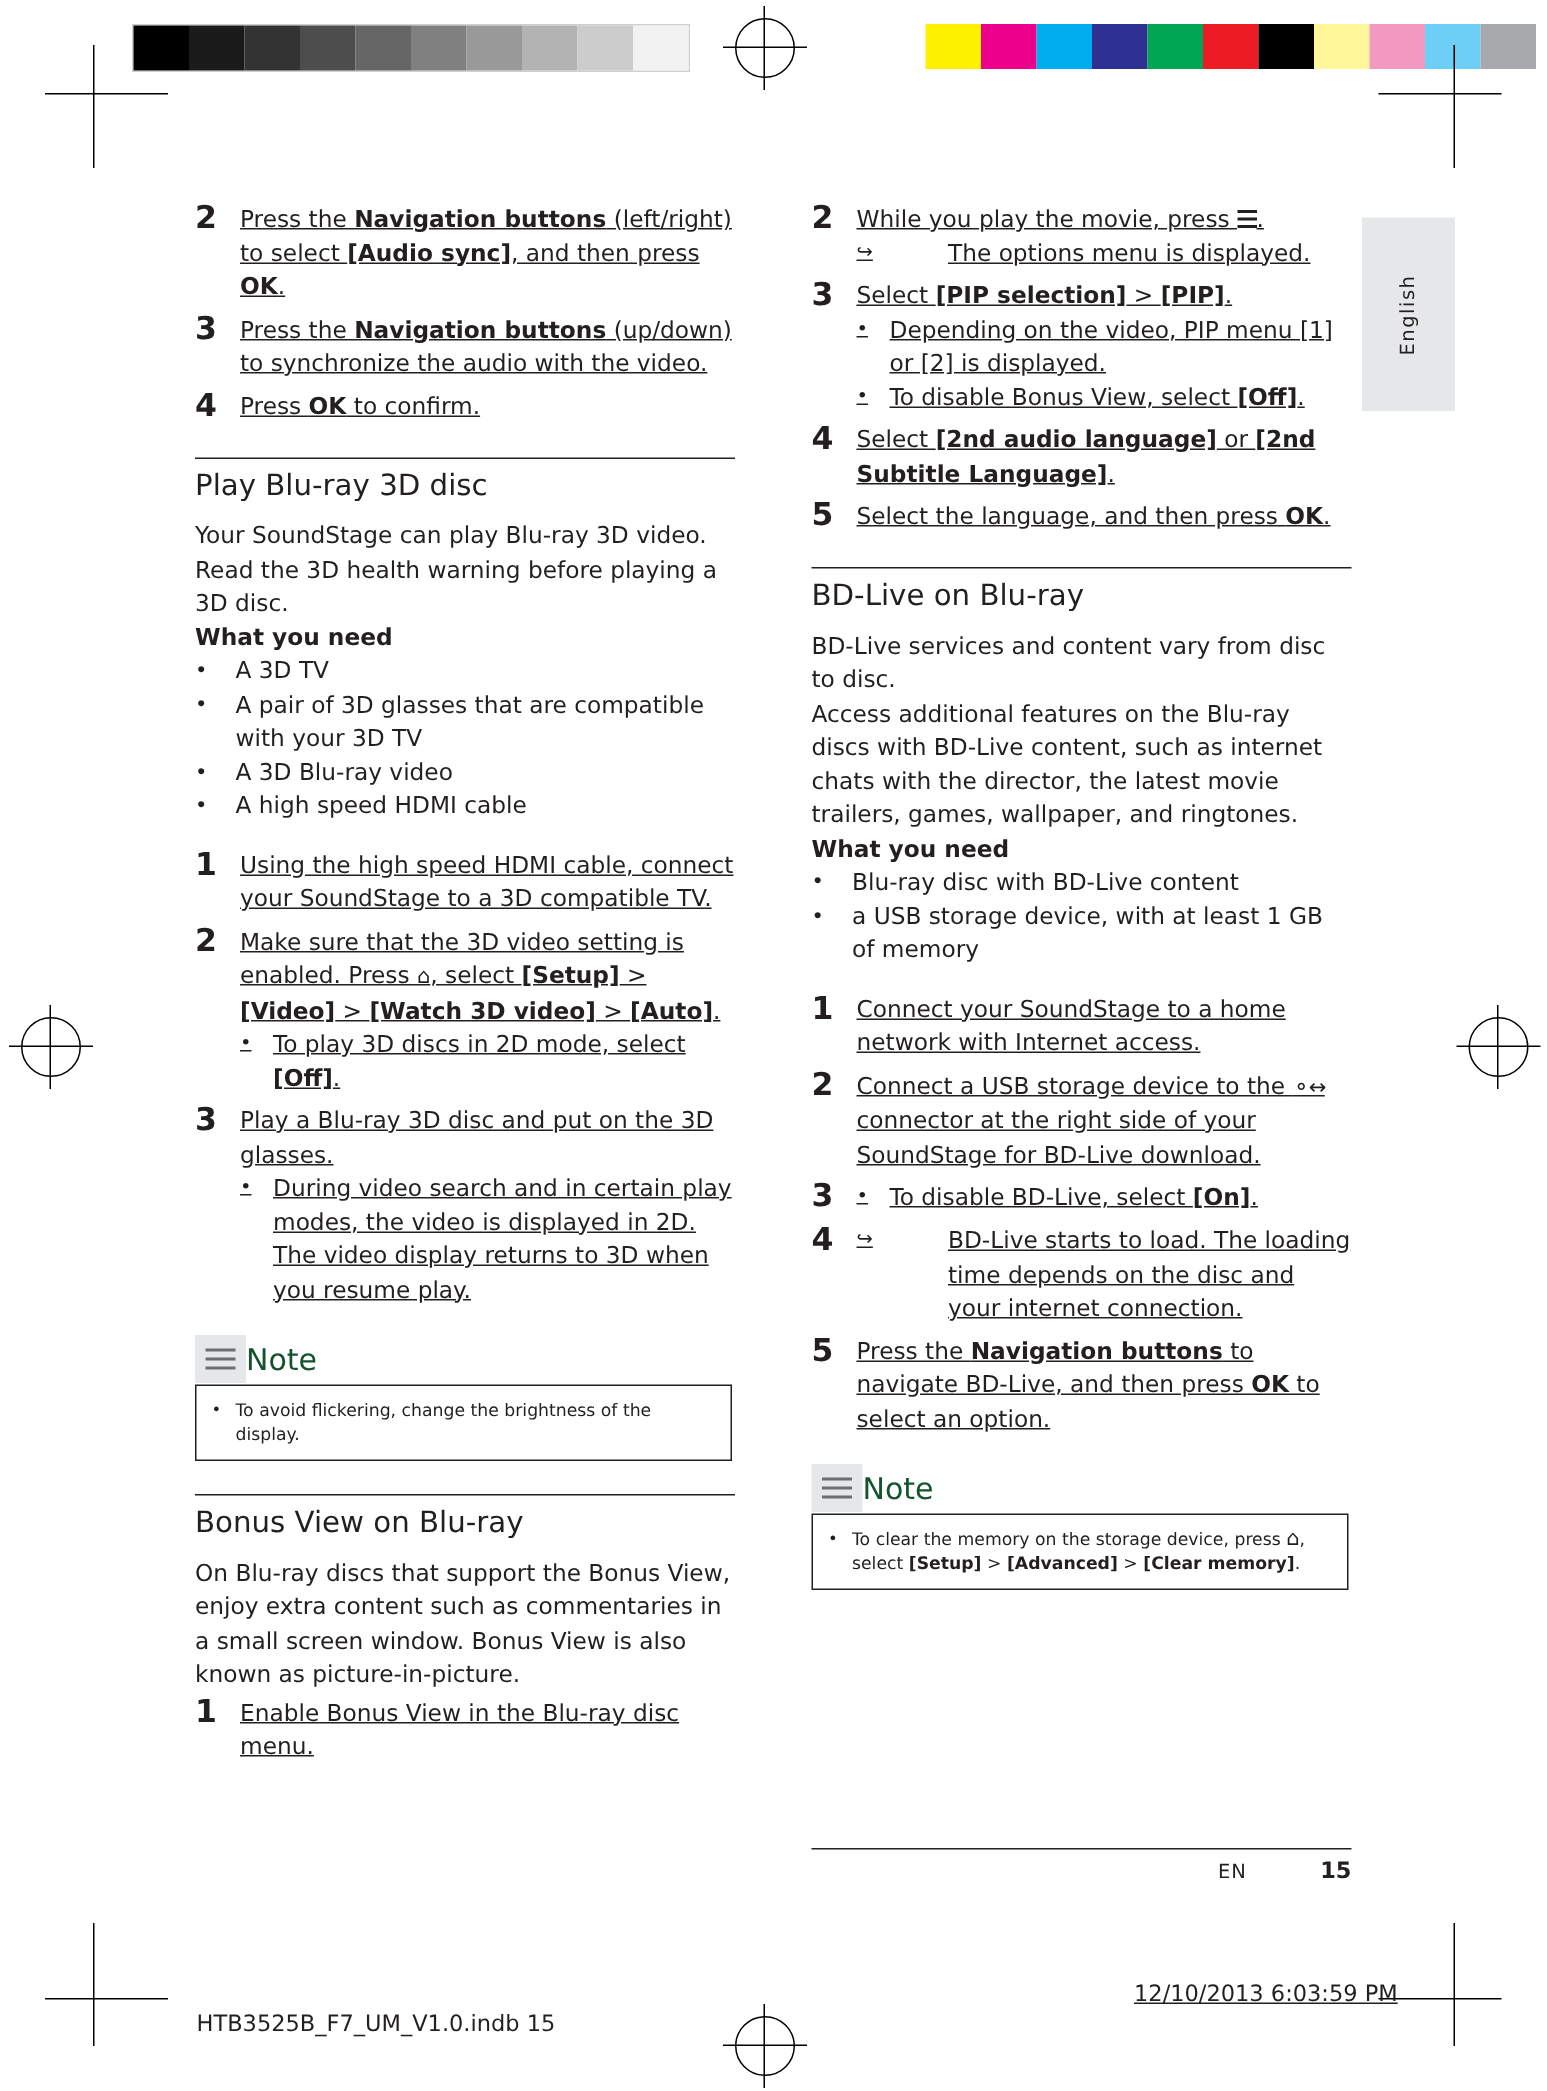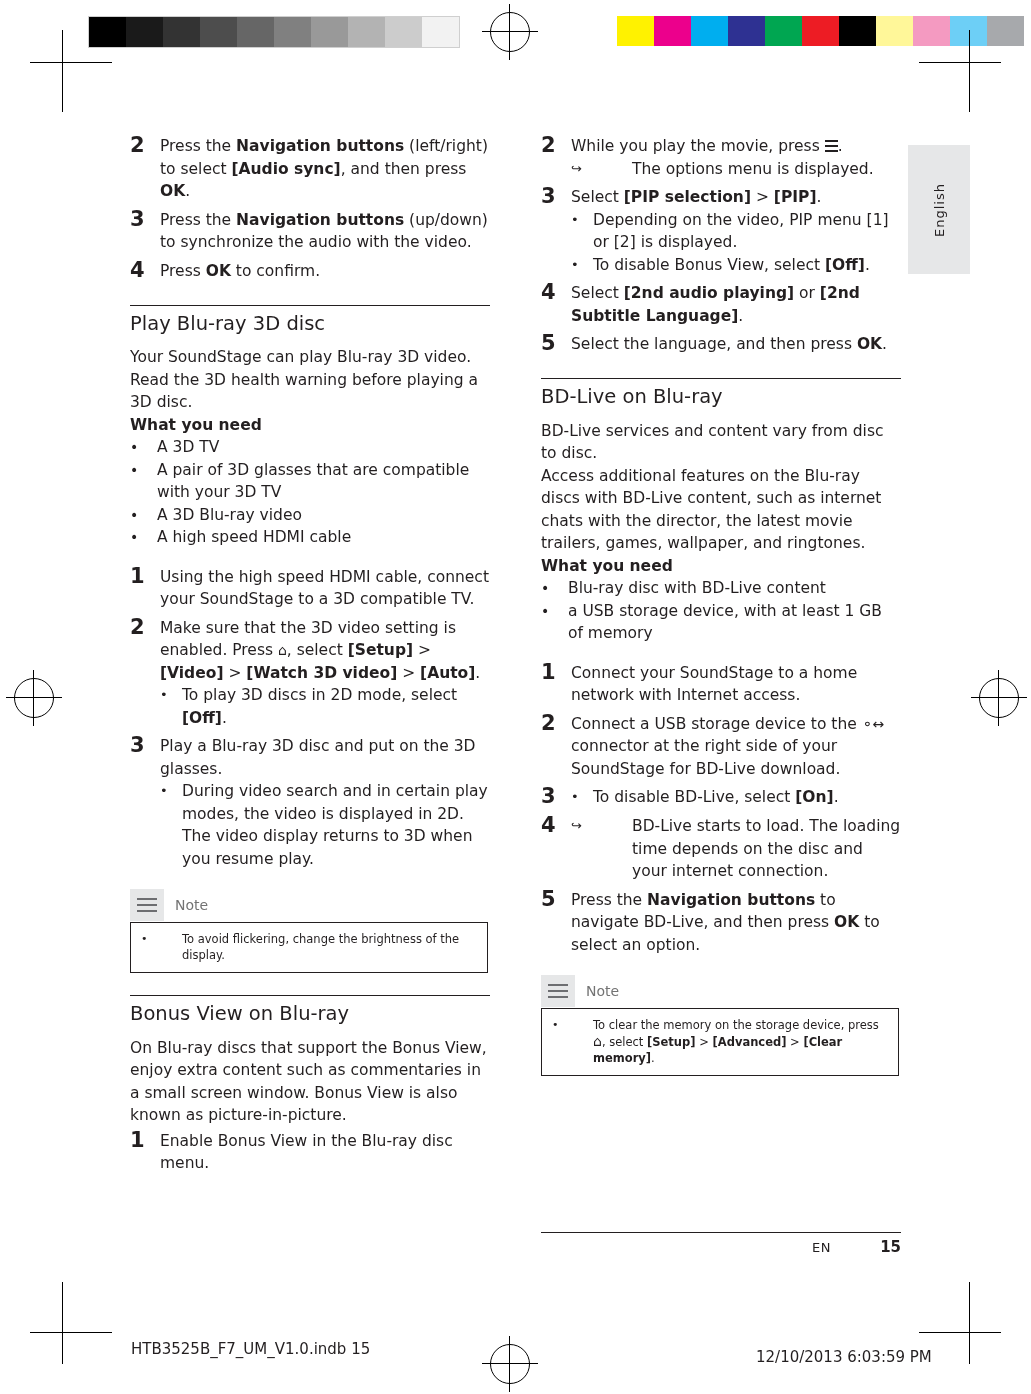--- a/index.html
+++ b/index.html
@@ -31,21 +31,21 @@
   
   .col { position:absolute; width:360px; font-size:15.5px; line-height:22.5px; }
   .col-left { left:130px; top:132px; }
   .col-right { left:541px; top:132px; }
 
   .step { display:flex; margin-bottom:3px; }
   .step-num {
     font-size:21px; font-weight:bold; line-height:26px;
     width:30px; flex:0 0 30px; color:#231f20;
   }
-  .step-body { flex:1 1 auto; padding-top:3px; }
+  .step-body { flex:1 1 auto; padding-top:3px;text-decoration:underline; }
 
   .para { margin:0 0 0 0; }
   .b { font-weight:bold; }
 
   h2.section {
     font-size:19.5px; font-weight:normal; margin:0; padding:7px 0 4px 0;
     border-top:1.3px solid #231f20; color:#231f20;
   }
   .section-wrap { margin-top:22px; margin-bottom:7px; }
 
@@ -66,28 +66,28 @@
   .arrowitem .txt { flex:1 1 auto;margin-left:37px; }
 
   
   .note { margin-top:18px; width:358px; }
   .note-head { display:flex; align-items:center; height:34px; }
   .note-icon {
     width:34px; height:32px; background:#e6e7e8;
     display:flex; flex-direction:column; justify-content:center; align-items:center;
   }
   .note-icon i { display:block; width:20px; height:2px; background:#6d6e71; margin:2px 0; }
-  .note-title { font-size:14px; margin-left:11px; color:#737373; }
+  .note-title { font-size:20px; color:#14532d; }
   .note-body {
     border:1px solid #231f20; border-top:1px solid #231f20;
     padding:8px 10px 9px 10px; font-size:11.5px; line-height:16px;
     display:flex;
   }
   .note-body .dot { flex:0 0 16px; font-size:11px; }
-  .note-body .txt { flex:1 1 auto;margin-left:25px; }
+  .note-body .txt { flex:1 1 auto; }
 
   
   .sidetab {
     position:absolute; left:908px; top:145px; width:62px; height:129px;
     background:#e6e7e8;
   }
   .sidetab span {
     position:absolute; left:50%; top:50%;
     transform:translate(-50%,-50%) rotate(-90deg);
     font-size:13px; letter-spacing:1px; white-space:nowrap; color:#231f20;
@@ -95,21 +95,21 @@
 
   
   .footer { position:absolute; left:541px; top:1232px; width:360px; }
   .footer-rule { border-top:1px solid #231f20; }
   .footer-row { display:flex; justify-content:flex-end; align-items:baseline; padding-top:5px; }
   .footer-en { font-size:13px; letter-spacing:0.5px; }
   .footer-pg { font-size:15px; margin-left:42px; width:28px; text-align:right;font-weight:bold; }
 
   .imprint { position:absolute; font-size:15px; color:#231f20; }
   .imprint-left { left:131px; top:1340px; }
-  .imprint-right { left:756px; top:1348px; }
+  .imprint-right { left:756px; top:1320px;text-decoration:underline; }
 
   .icon-home { font-size:14px; }
   .icon-list { display:inline-block; width:13px; height:12px; vertical-align:-1px; position:relative; }
   .icon-list i { position:absolute; left:0; width:13px; height:2px; background:#231f20; }
   .icon-usb { font-size:14px; letter-spacing:-1px; }
 </style>
 </head>
 <body>
 
 <div class="page">
@@ -280,21 +280,21 @@
             <li>
               <span class="dot">•</span>
               <span class="txt"><span>To disable Bonus View, select </span><span class="b">[Off]</span><span>.</span></span>
             </li>
           </ul>
         </div>
       </div>
       <div class="step">
         <div class="step-num">4</div>
         <div class="step-body">
-          <div class="para"><span>Select </span><span class="b">[2nd audio playing]</span><span> or </span><span class="b">[2nd Subtitle Language]</span><span>.</span></div>
+          <div class="para"><span>Select </span><span class="b">[2nd audio language]</span><span> or </span><span class="b">[2nd Subtitle Language]</span><span>.</span></div>
         </div>
       </div>
       <div class="step">
         <div class="step-num">5</div>
         <div class="step-body">
           <div class="para"><span>Select the language, and then press </span><span class="b">OK</span><span>.</span></div>
         </div>
       </div>
       <div class="section-wrap">
         <h2 class="section">BD-Live on Blu-ray</h2>

